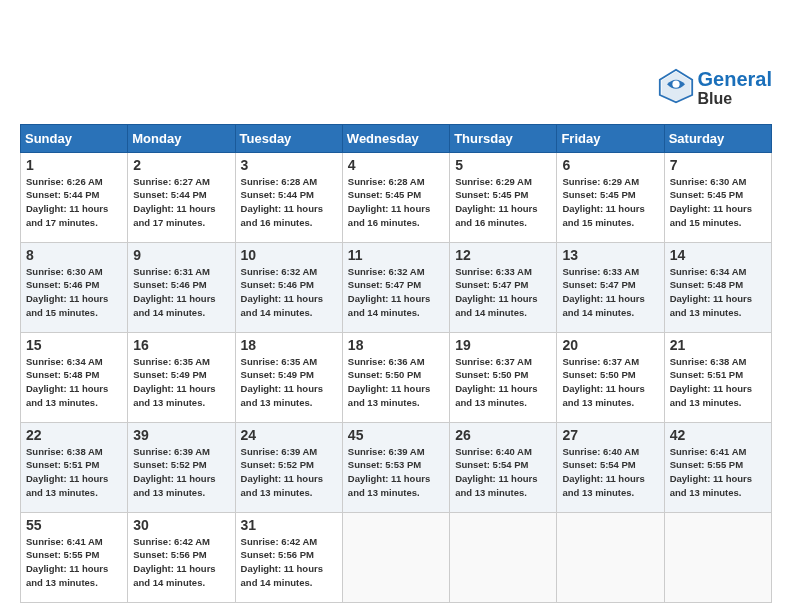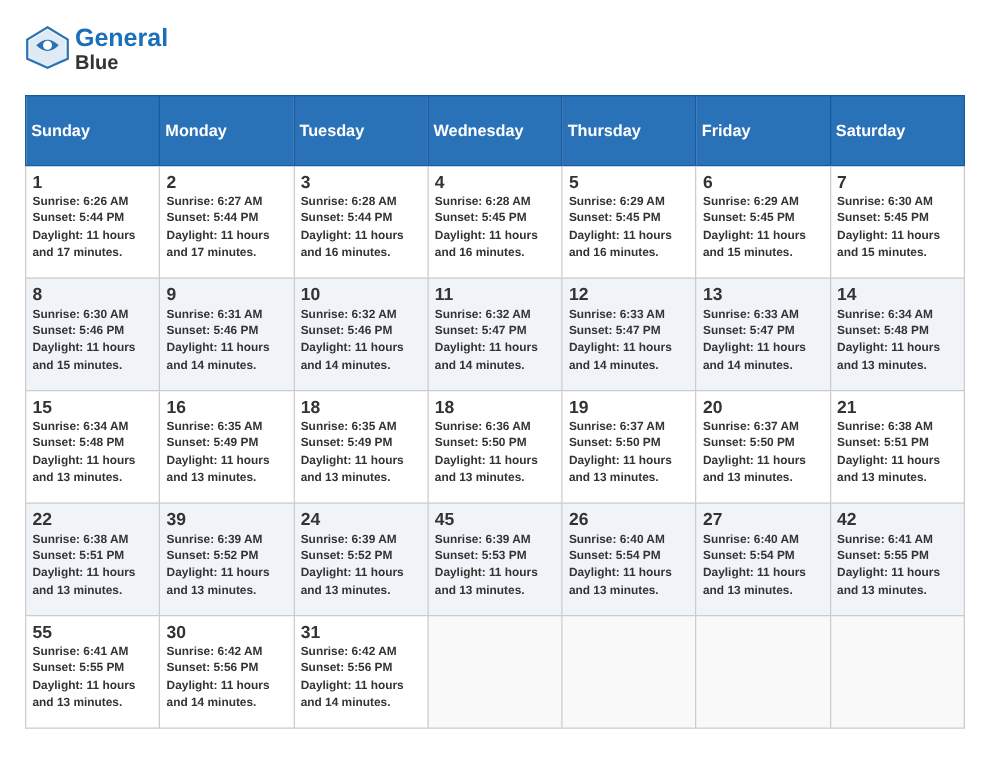--- a/index.html
+++ b/index.html
@@ -5,23 +5,24 @@
     * { box-sizing: border-box; margin: 0; padding: 0; }
     body {
       font-family: Arial, sans-serif;
       background: #fff;
       width: 792px;
       min-height: 612px;
       padding: 20px;
     }
     .header {
       display: flex;
-      justify-content: flex-start;
+      justify-content: flex-end;
       align-items: flex-start;
       margin-bottom: 16px;
+      margin-top: 48px;
     }
     .logo {
       display: flex;
       align-items: center;
     }
     .logo-icon {
       width: 36px;
       height: 36px;
       margin-right: 4px;
       margin-top: -4px;
@@ -41,21 +42,21 @@
     table {
       width: 100%;
       border-collapse: collapse;
       table-layout: fixed;
     }
     thead tr th {
       background: #2a72b8;
       color: #fff;
       font-size: 13px;
       font-weight: bold;
-      padding: 20px 4px;
+      padding: 6px 4px;
       text-align: left;
       border: 1px solid #1a5a9a;
     }
     tbody tr td {
       vertical-align: top;
       border: 1px solid #ccc;
       padding: 4px 5px;
       font-size: 10px;
       color: #333;
       min-height: 80px;

